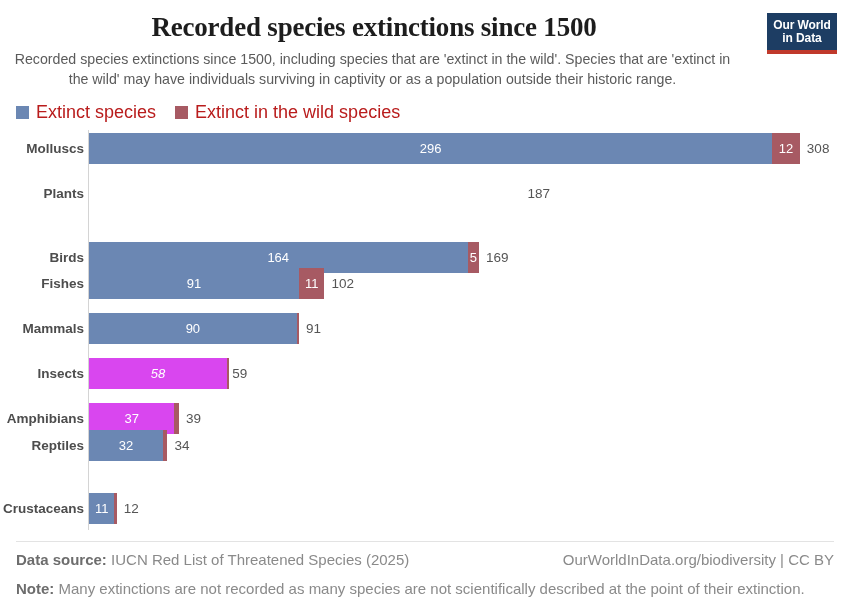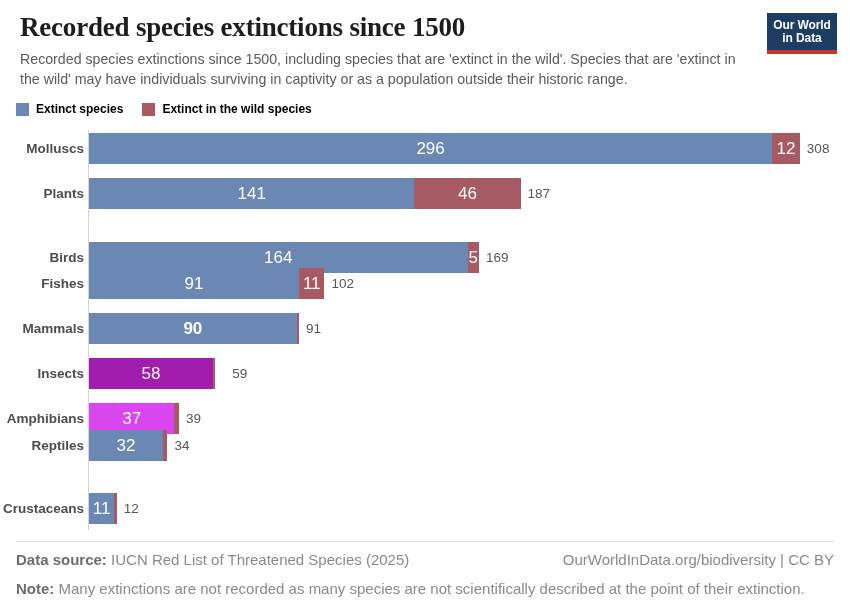--- a/index.html
+++ b/index.html
@@ -14,23 +14,24 @@
     background: #ffffff;
     font-family: "Liberation Sans", sans-serif;
     color: #1d1d1d;
     overflow: hidden;
     box-sizing: border-box;
   }
 
   
   #header {
     position: absolute;
-    left: 20px;
+    left: 4px;
     top: 12px;
     width: 740px;
+    text-align: center;
   }
   #chart-title {
     font-family: "Liberation Serif", "DejaVu Serif", serif;
     font-size: 27px;
     font-weight: 700;
     letter-spacing: -0.2px;
     color: #1d1d1d;
     line-height: 1.12;
     margin: 0;
     white-space: nowrap;
@@ -79,24 +80,23 @@
     display: flex;
     align-items: center;
     gap: 7px;
   }
   .legend-swatch {
     width: 13px;
     height: 13px;
     flex: 0 0 auto;
   }
   .legend-label {
-    font-size: 12px;
-    color: #000000;
-    white-space: nowrap;
-    font-weight: bold;
+    font-size: 18px;
+    color: #b91c1c;
+    white-space: nowrap;
   }
 
   
   #plot {
     position: absolute;
     left: 0;
     top: 130px;
     width: 850px;
     height: 402px;
   }
@@ -137,21 +137,21 @@
   .seg {
     height: 31px;
     position: relative;
     display: flex;
     align-items: center;
     justify-content: center;
     overflow: hidden;
     box-sizing: border-box;
   }
   .seg-label {
-    font-size: 17px;
+    font-size: 13px;
     color: #ffffff;
     white-space: nowrap;
     pointer-events: none;
   }
   .total-label {
     position: absolute;
     top: 0;
     height: 31px;
     line-height: 31px;
     font-size: 13.5px;
@@ -225,28 +225,20 @@
             <span class="seg-label">296</span>
           </div>
           <div class="seg" style="width: 27.696px; background: rgb(167, 90, 99);">
             <span class="seg-label">12</span>
           </div>
         </div>
         <div class="total-label" style="left: 806.864px;">308</div>
       </div>
       <div class="bar-row" style="top: 48px;">
         <div class="row-label">Plants</div>
-        <div class="bar-track">
-          <div class="seg" style="width: 325.428px; background: rgb(107, 135, 179);">
-            <span class="seg-label">141</span>
-          </div>
-          <div class="seg" style="width: 106.168px; background: rgb(167, 90, 99);">
-            <span class="seg-label">46</span>
-          </div>
-        </div>
         <div class="total-label" style="left: 527.596px;">187</div>
       </div>
       <div class="bar-row" style="top: 93px; margin-top: 19px;">
         <div class="row-label">Birds</div>
         <div class="bar-track">
           <div class="seg" style="width: 378.512px; background: rgb(107, 135, 179);">
             <span class="seg-label">164</span>
           </div>
           <div class="seg" style="width: 11.54px; background: rgb(167, 90, 99);">
             <span class="seg-label">5</span>
@@ -262,31 +254,31 @@
           </div>
           <div class="seg" style="width: 25.388px; background: rgb(167, 90, 99);">
             <span class="seg-label">11</span>
           </div>
         </div>
         <div class="total-label" style="left: 331.416px;">102</div>
       </div>
       <div class="bar-row" style="top: 183px;">
         <div class="row-label">Mammals</div>
         <div class="bar-track">
-          <div class="seg" style="width: 207.72px; background: rgb(107, 135, 179); font-weight: bold;">
+          <div class="seg" style="width: 207.72px; background: rgb(107, 135, 179);">
             <span class="seg-label">90</span>
           </div>
           <div class="seg" style="width: 2.308px; background: rgb(167, 90, 99);"></div>
         </div>
         <div class="total-label" style="left: 306.028px;">91</div>
       </div>
       <div class="bar-row" style="top: 228px;">
         <div class="row-label">Insects</div>
         <div class="bar-track">
-          <div class="seg" style="width: 124px; background: #a21caf;">
+          <div class="seg" style="width: 138px; background: #d946ef; font-style: italic;">
             <span class="seg-label">58</span>
           </div>
           <div class="seg" style="width: 2.308px; background: rgb(167, 90, 99);"></div>
         </div>
         <div class="total-label" style="left: 232.172px;">59</div>
       </div>
       <div class="bar-row" style="top: 273px;">
         <div class="row-label">Amphibians</div>
         <div class="bar-track">
           <div class="seg" style="width: 85.396px; background: #d946ef;">

